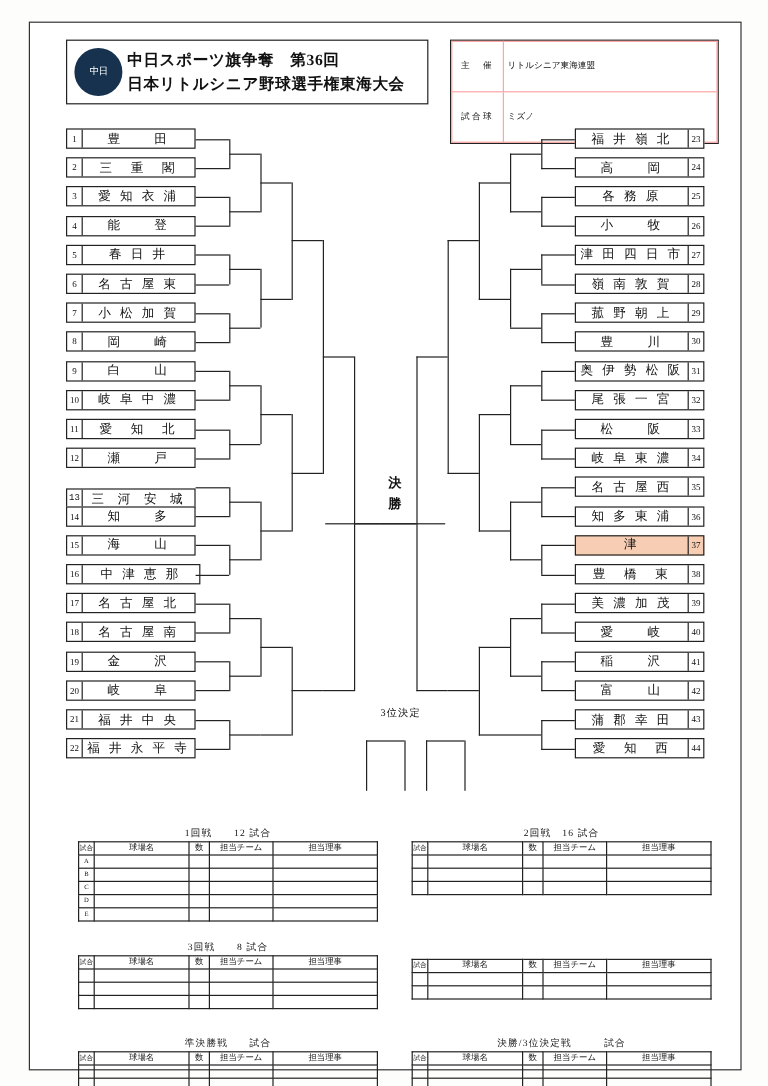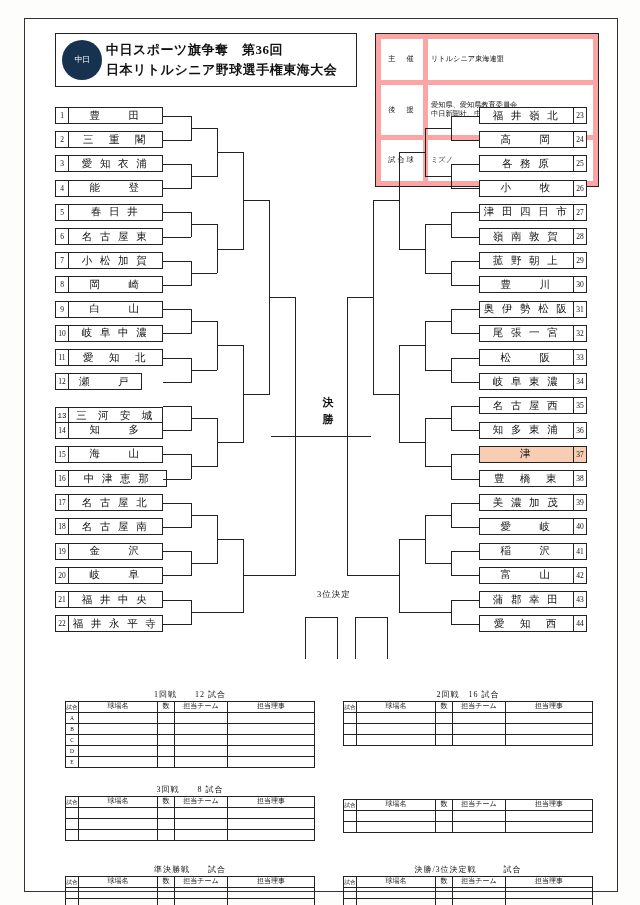--- a/index.html
+++ b/index.html
@@ -50,21 +50,21 @@
     position:absolute;right:18px;top:14px;width:222px;
     border:1px solid #222;
     font-size:7.5px;
     border-collapse:collapse;
   }
   table.info{
     border-collapse:collapse;width:100%;
     font-size:7.2px;
   }
   table.info td{
-    border:5px solid #fca5a5;
+    border:1px solid #fca5a5;
     padding:16px 3px;
     line-height:1.25;
     vertical-align:middle;
   }
   table.info td.k{width:36px;text-align:center;letter-spacing:2px;}
 
   
   .bracket{position:absolute;left:0;top:0;width:592px;height:872px;}
   .team{
     position:absolute;
@@ -144,24 +144,20 @@
     </div>
 
     <div class="info-box">
       <table class="info">
         <tbody id="info-body">
             <tr>
               <td class="k">主　催</td>
               <td>リトルシニア東海連盟</td>
             </tr>
             <tr>
-              <td class="k">後　援</td>
-              <td>愛知県、愛知県教育委員会<br>中日新聞社、中日スポーツ他</td>
-            </tr>
-            <tr>
               <td class="k">試合球</td>
               <td>ミズノ</td>
             </tr>
           </tbody>
       </table>
     </div>
 
     <div class="bracket" id="bracket">
       <div class="final-label" id="final-label" style="left: 295px; top: 368px;">決　勝</div>
       <div class="third-label" id="third-label" style="left: 292px; top: 570px;">3位決定</div>
@@ -202,21 +198,21 @@
           <div class="nm">白　　山</div>
         </div>
         <div class="team" style="left: 30px; top: 305.8px; width: 108px;">
           <div class="num">10</div>
           <div class="nm">岐 阜 中 濃</div>
         </div>
         <div class="team" style="left: 30px; top: 330px; width: 108px;">
           <div class="num">11</div>
           <div class="nm">愛　知　北</div>
         </div>
-        <div class="team" style="left: 30px; top: 354.2px; width: 87px;">
+        <div class="team" style="left: 30px; top: 354.2px; width: 108px;">
           <div class="num">12</div>
           <div class="nm">瀬　　戸</div>
         </div>
         <div class="team" style="left: 30px; top: 388px; width: 108px; font-family: Liberation Mono, monospace;">
           <div class="num">13</div>
           <div class="nm">三 河 安 城</div>
         </div>
         <div class="team" style="left: 30px; top: 402.6px; width: 108px;">
           <div class="num">14</div>
           <div class="nm">知　　多</div>

